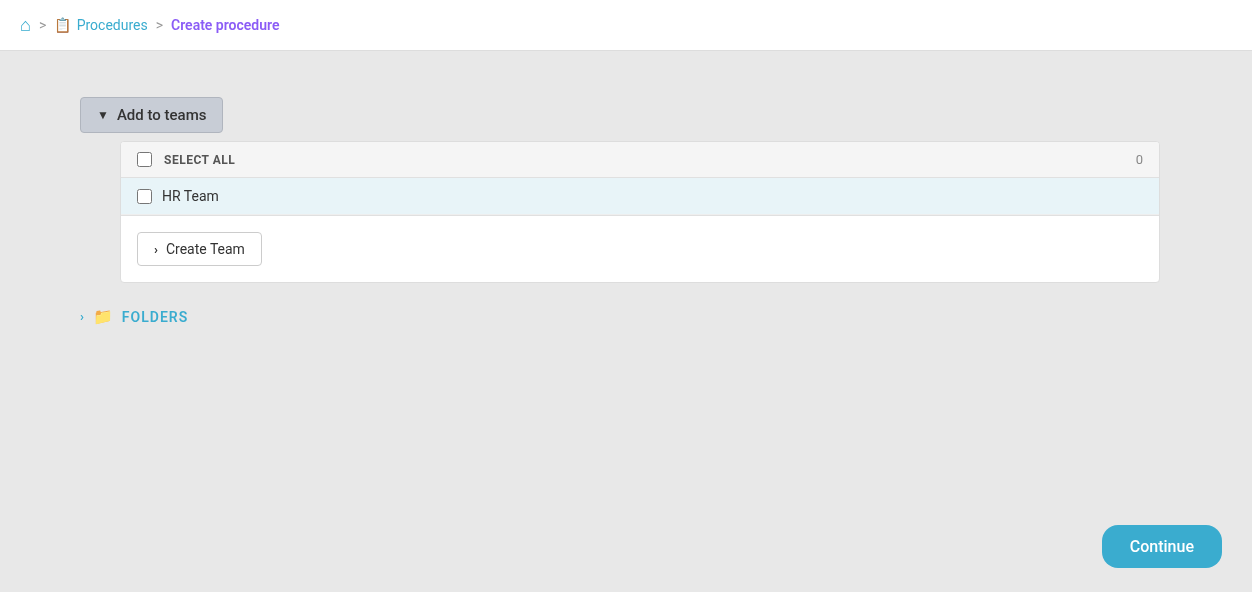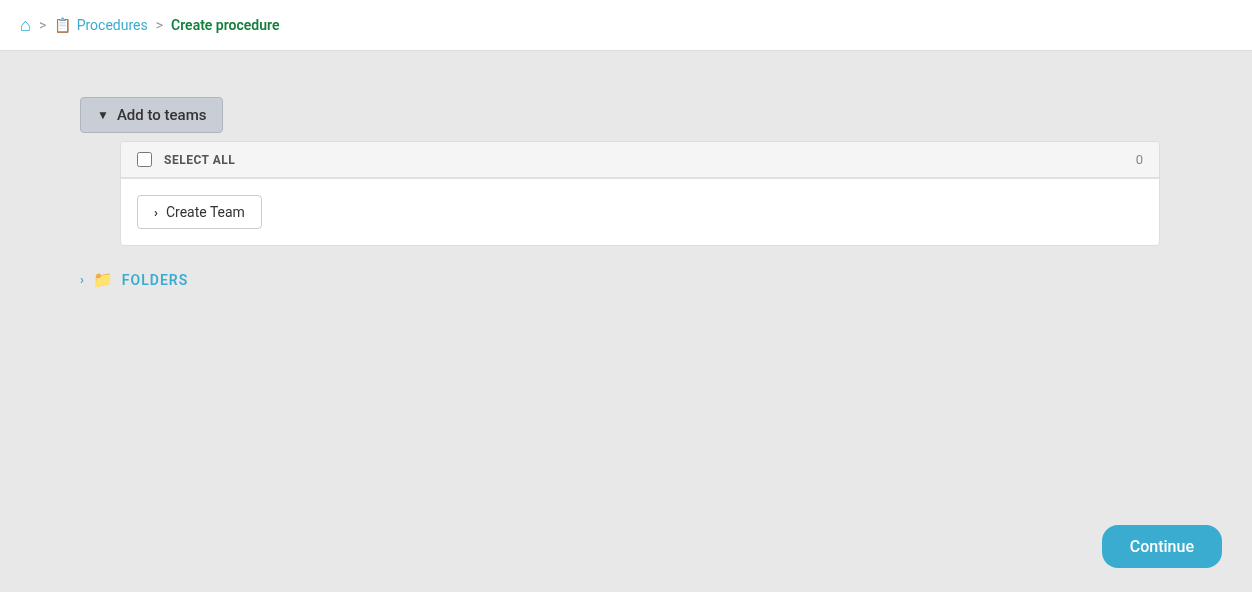--- a/index.html
+++ b/index.html
@@ -44,21 +44,21 @@
       text-decoration: none;
       cursor: pointer;
     }
 
     .breadcrumb-folder-icon {
       color: #3aaccf;
       font-size: 14px;
     }
 
     .breadcrumb-current {
-      color: #15803d;
+      color: #8b5cf6;
       font-size: 14px;
       font-weight: 600;
     }
 
     .main-content {
       padding: 30px 80px;
     }
 
     .procedure-textarea {
       width: 1080px;
@@ -239,20 +239,24 @@
   <div class="teams-dropdown">
 
     <div class="select-all-row">
       <div class="select-all-left">
         <input type="checkbox" style="">
         <span class="select-all-label">SELECT ALL</span>
       </div>
       <span class="select-all-count">0</span>
     </div>
 
+    <div class="team-row highlighted">
+      <input type="checkbox" style="">
+      <span>HR Team</span>
+    </div>
 
 
     <div class="create-team-section">
       <button class="create-team-btn">
         <span class="chevron-right">›</span>
         <span>Create Team</span>
       </button>
     </div>
 
   </div>

